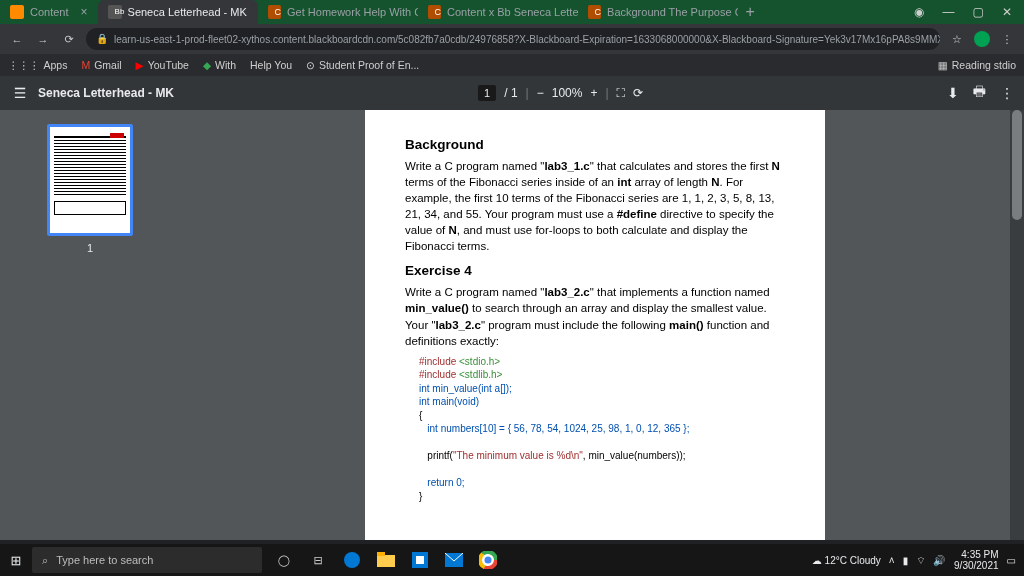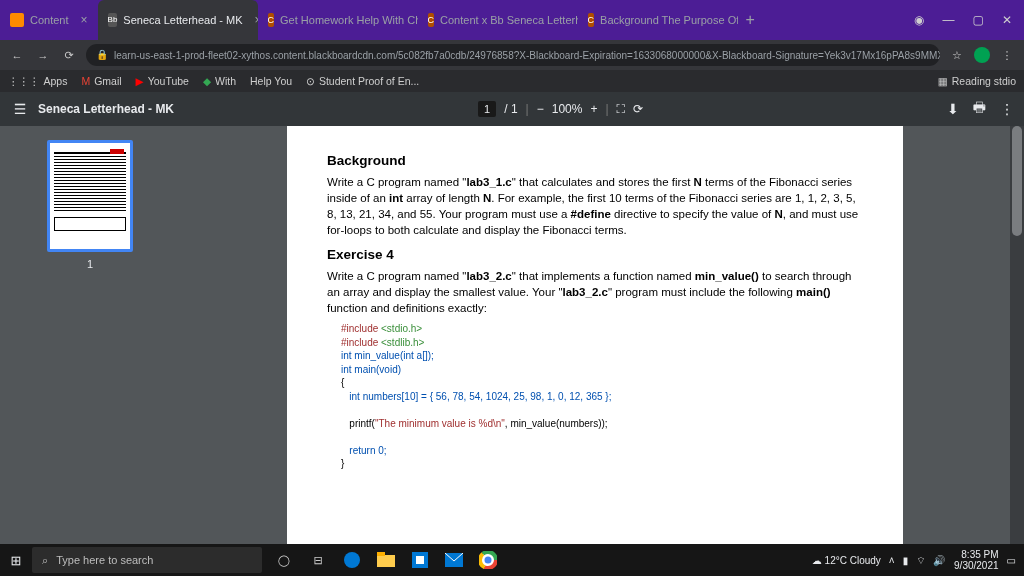--- a/index.html
+++ b/index.html
@@ -1,20 +1,20 @@
 <!DOCTYPE html>
 <html><head>
 <meta charset="utf-8">
 <style>
 * { margin: 0; padding: 0; box-sizing: border-box; font-family: "Segoe UI", Arial, sans-serif; }
 body { width: 1024px; height: 576px; background: #202124; overflow: hidden; color: #e8eaed; }
-.tabs { display: flex; background: #4c1d95; height: 40px; align-items: center; font-size: 11px; }
+.tabs { display: flex; background: #14532d; height: 24px; align-items: center; font-size: 11px; }
 .tab { display: flex; align-items: center; gap: 6px; padding: 0 10px; height: 100%; max-width: 160px; color: #9aa0a6; cursor: pointer; white-space: nowrap; overflow: hidden; }
 .tab.active { background: #35363a; color: #e8eaed; border-radius: 6px 6px 0 0; }
-.tab .fav { width: 14px; height: 14px; display: inline-block; border-radius: 2px; }
+.tab .fav { width: 14px; height: 14px; display: inline-block; border-radius: 2px; padding-left: 7px; }
 .tab .close { margin-left: 6px; font-size: 12px; color: #9aa0a6; }
 .newtab { padding: 0 8px; color: #9aa0a6; font-size: 16px; }
 .wctrl { margin-left: auto; display: flex; gap: 18px; padding-right: 12px; color: #cfcfcf; font-size: 12px; }
 .addrrow { display: flex; align-items: center; background: #35363a; height: 30px; padding: 0 8px; gap: 8px; font-size: 11px; }
 .navbtn { color: #cfcfcf; width: 18px; text-align: center; cursor: pointer; }
 .url { flex: 1; background: #202124; border-radius: 14px; height: 22px; display: flex; align-items: center; padding: 0 10px; color: #9aa0a6; overflow: hidden; white-space: nowrap; font-size: 10px; }
 .lock { width: 12px; height: 12px; margin-right: 6px; color: #9aa0a6; }
 .bkmk { display: flex; align-items: center; background: #2a2b2e; height: 22px; padding: 0 8px; gap: 14px; font-size: 10.5px; color: #cfcfcf; }
 .bkmk .item { display: flex; align-items: center; gap: 4px; cursor: pointer; }
 .pdfbar { display: flex; align-items: center; background: #323639; height: 34px; padding: 0 10px; color: #e8eaed; font-size: 12px; }
@@ -23,21 +23,21 @@
 .pdfcenter { margin-left: auto; margin-right: auto; display: flex; align-items: center; gap: 8px; }
 .pdfcenter .pn { background: #191919; padding: 2px 6px; border-radius: 2px; font-size: 11px; }
 .pdfcenter .sep { color: #777; }
 .pdfright { display: flex; gap: 14px; font-size: 14px; align-items: center; }
 .workspace { display: flex; height: calc(576px - 28px - 30px - 22px - 34px - 32px); background: #525659; }
 .thumbcol { width: 180px; display: flex; flex-direction: column; align-items: center; padding-top: 14px; }
 .thumb { width: 86px; height: 112px; background: #fff; border: 3px solid #4285f4; border-radius: 2px; padding: 4px; font-size: 2px; color: #000; line-height: 2px; overflow: hidden; position: relative; }
 .thumb .redbar { position:absolute; top:6px; right:6px; width:14px; height:5px; background:#c00; }
 .thumbnum { color: #e8eaed; font-size: 11px; margin-top: 6px; }
 .docwrap { flex: 1; overflow-y: auto; display: flex; justify-content: center; }
-.page { width: 616px; background: #fff; color: #000; padding: 18px 40px 30px 40px; font-size: 11.5px; line-height: 1.4; }
+.page { width: 460px; background: #fff; color: #000; padding: 18px 40px 30px 40px; font-size: 11.5px; line-height: 1.4; }
 .page h3 { font-size: 13.5px; font-weight: 700; margin: 8px 0 3px; }
 .page p { margin-bottom: 6px; }
 .code { font-family: Consolas, monospace; font-size: 10px; line-height: 1.35; white-space: pre; margin: 4px 0 4px 14px; }
 .c-green { color: #3a8f3a; } .c-blue { color: #0050b0; } .c-red { color: #a03030; }
 .scrolltrack { width: 14px; background: #3a3d40; position: relative; }
 .scrollthumb { position: absolute; left: 2px; right: 2px; top: 0; height: 110px; background: #7a7d80; border-radius: 5px; }
 .taskbar { position: absolute; bottom: 0; left: 0; right: 0; height: 32px; background: #161616; display: flex; align-items: center; font-size: 11px; color: #e8eaed; }
 .start { width: 32px; text-align: center; font-size: 13px; cursor: pointer; }
 .search { display: flex; align-items: center; background: #2c2c2c; height: 26px; width: 230px; padding: 0 10px; gap: 8px; color: #bdbdbd; border-radius: 2px; }
 .tcentre { display:flex; align-items:center; gap:10px; margin-left:10px; }
@@ -221,18 +221,18 @@
         </svg>
       </div>
   </div>
   <div class="tray">
     <span>☁ <span>12°C  Cloudy</span></span>
     <span>˄</span>
     <span>▮</span>
     <span>⌔</span>
     <span>🔊</span>
     <div class="clock">
-      <div>8:35 PM</div>
+      <div>4:35 PM</div>
       <div>9/30/2021</div>
     </div>
     <span>▭</span>
   </div>
 </div>
 
 </body></html>

